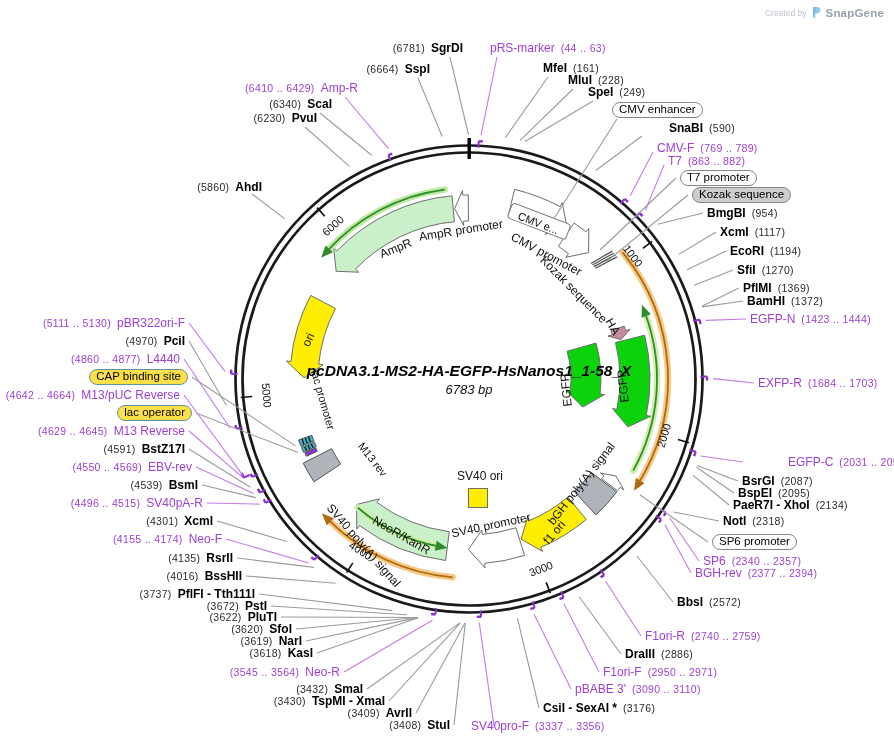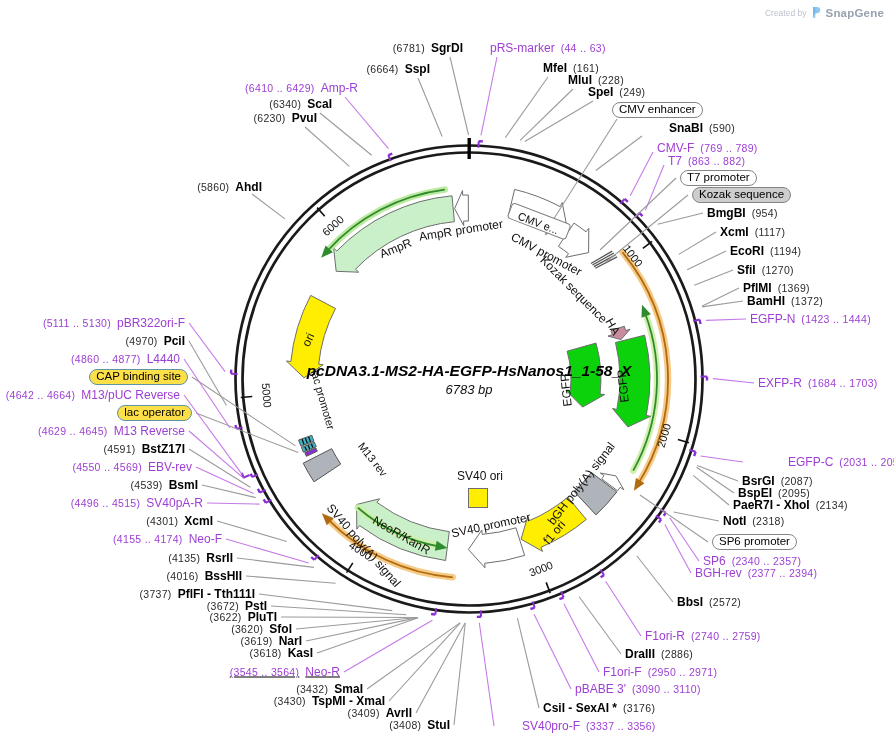--- a/index.html
+++ b/index.html
@@ -291,26 +291,26 @@
       <div class="callout R" style="top: 521px; left: 723px;"><span class="nm">NotI</span><span class="sp"></span><span class="ps">(2318)</span></div>
       <div class="callout R" style="top: 542px; left: 712px;"><span class="boxlabel">SP6 promoter</span></div>
       <div class="callout R primer" style="top: 561px; left: 703px;"><span class="nm">SP6</span><span class="sp"></span><span class="ps">(2340 .. 2357)</span></div>
       <div class="callout R primer" style="top: 573px; left: 695px;"><span class="nm">BGH-rev</span><span class="sp"></span><span class="ps">(2377 .. 2394)</span></div>
       <div class="callout R" style="top: 602px; left: 677px;"><span class="nm">BbsI</span><span class="sp"></span><span class="ps">(2572)</span></div>
       <div class="callout R primer" style="top: 636px; left: 645px;"><span class="nm">F1ori-R</span><span class="sp"></span><span class="ps">(2740 .. 2759)</span></div>
       <div class="callout R" style="top: 654px; left: 625px;"><span class="nm">DraIII</span><span class="sp"></span><span class="ps">(2886)</span></div>
       <div class="callout R primer" style="top: 672px; left: 603px;"><span class="nm">F1ori-F</span><span class="sp"></span><span class="ps">(2950 .. 2971)</span></div>
       <div class="callout R primer" style="top: 689px; left: 575px;"><span class="nm">pBABE 3'</span><span class="sp"></span><span class="ps">(3090 .. 3110)</span></div>
       <div class="callout R" style="top: 708px; left: 543px;"><span class="nm">CsiI - SexAI *</span><span class="sp"></span><span class="ps">(3176)</span></div>
-      <div class="callout R primer" style="top: 726px; left: 522px;"><span class="nm">SV40pro-F</span><span class="sp"></span><span class="ps">(3337 .. 3356)</span></div>
+      <div class="callout R primer" style="top: 726px; left: 471px;"><span class="nm">SV40pro-F</span><span class="sp"></span><span class="ps">(3337 .. 3356)</span></div>
       <div class="callout L" style="top: 725px; right: 444px;"><span class="ps">(3408)</span><span class="sp"></span><span class="nm">StuI</span></div>
       <div class="callout L" style="top: 713px; right: 482px;"><span class="ps">(3409)</span><span class="sp"></span><span class="nm">AvrII</span></div>
       <div class="callout L" style="top: 701px; right: 509px;"><span class="ps">(3430)</span><span class="sp"></span><span class="nm">TspMI - XmaI</span></div>
       <div class="callout L" style="top: 689px; right: 531px;"><span class="ps">(3432)</span><span class="sp"></span><span class="nm">SmaI</span></div>
-      <div class="callout L primer" style="top: 672px; right: 554px; text-decoration: underline;"><span class="ps">(3545 .. 3564)</span><span class="sp"></span><span class="nm">Neo-R</span></div>
+      <div class="callout L primer" style="top: 672px; right: 554px;"><span class="ps">(3545 .. 3564)</span><span class="sp"></span><span class="nm">Neo-R</span></div>
       <div class="callout L" style="top: 653px; right: 581px;"><span class="ps">(3618)</span><span class="sp"></span><span class="nm">KasI</span></div>
       <div class="callout L" style="top: 641px; right: 592px;"><span class="ps">(3619)</span><span class="sp"></span><span class="nm">NarI</span></div>
       <div class="callout L" style="top: 629px; right: 602px; margin-left: 36px;"><span class="ps">(3620)</span><span class="sp"></span><span class="nm">SfoI</span></div>
       <div class="callout L" style="top: 617px; right: 617px;"><span class="ps">(3622)</span><span class="sp"></span><span class="nm">PluTI</span></div>
       <div class="callout L" style="top: 606px; right: 627px;"><span class="ps">(3672)</span><span class="sp"></span><span class="nm">PstI</span></div>
       <div class="callout L" style="top: 594px; right: 639px;"><span class="ps">(3737)</span><span class="sp"></span><span class="nm">PflFI - Tth111I</span></div>
       <div class="callout L" style="top: 576px; right: 652px;"><span class="ps">(4016)</span><span class="sp"></span><span class="nm">BssHII</span></div>
       <div class="callout L" style="top: 558px; right: 661px;"><span class="ps">(4135)</span><span class="sp"></span><span class="nm">RsrII</span></div>
       <div class="callout L primer" style="top: 539px; right: 672px;"><span class="ps">(4155 .. 4174)</span><span class="sp"></span><span class="nm">Neo-F</span></div>
       <div class="callout L" style="top: 521px; right: 681px;"><span class="ps">(4301)</span><span class="sp"></span><span class="nm">XcmI</span></div>

